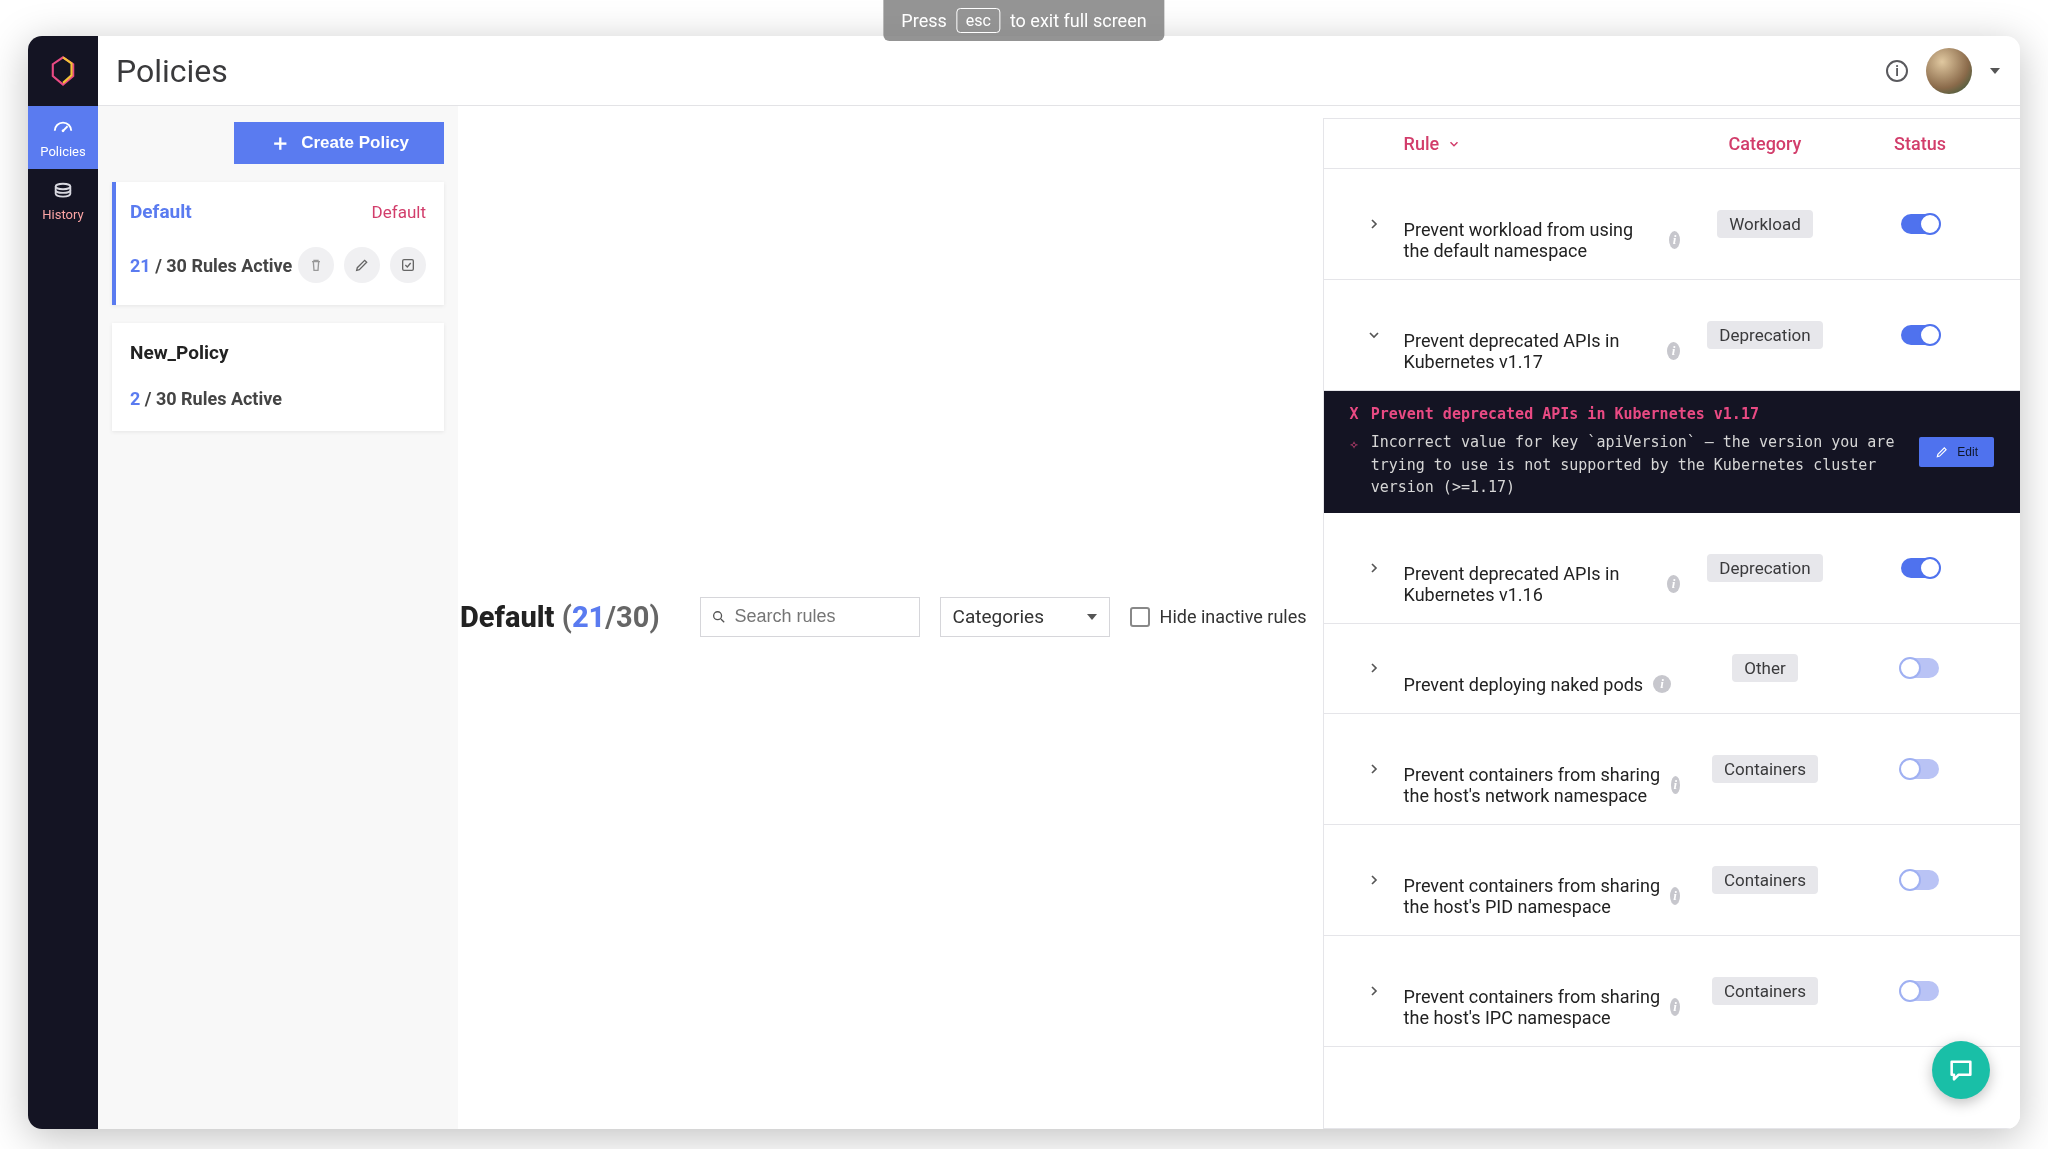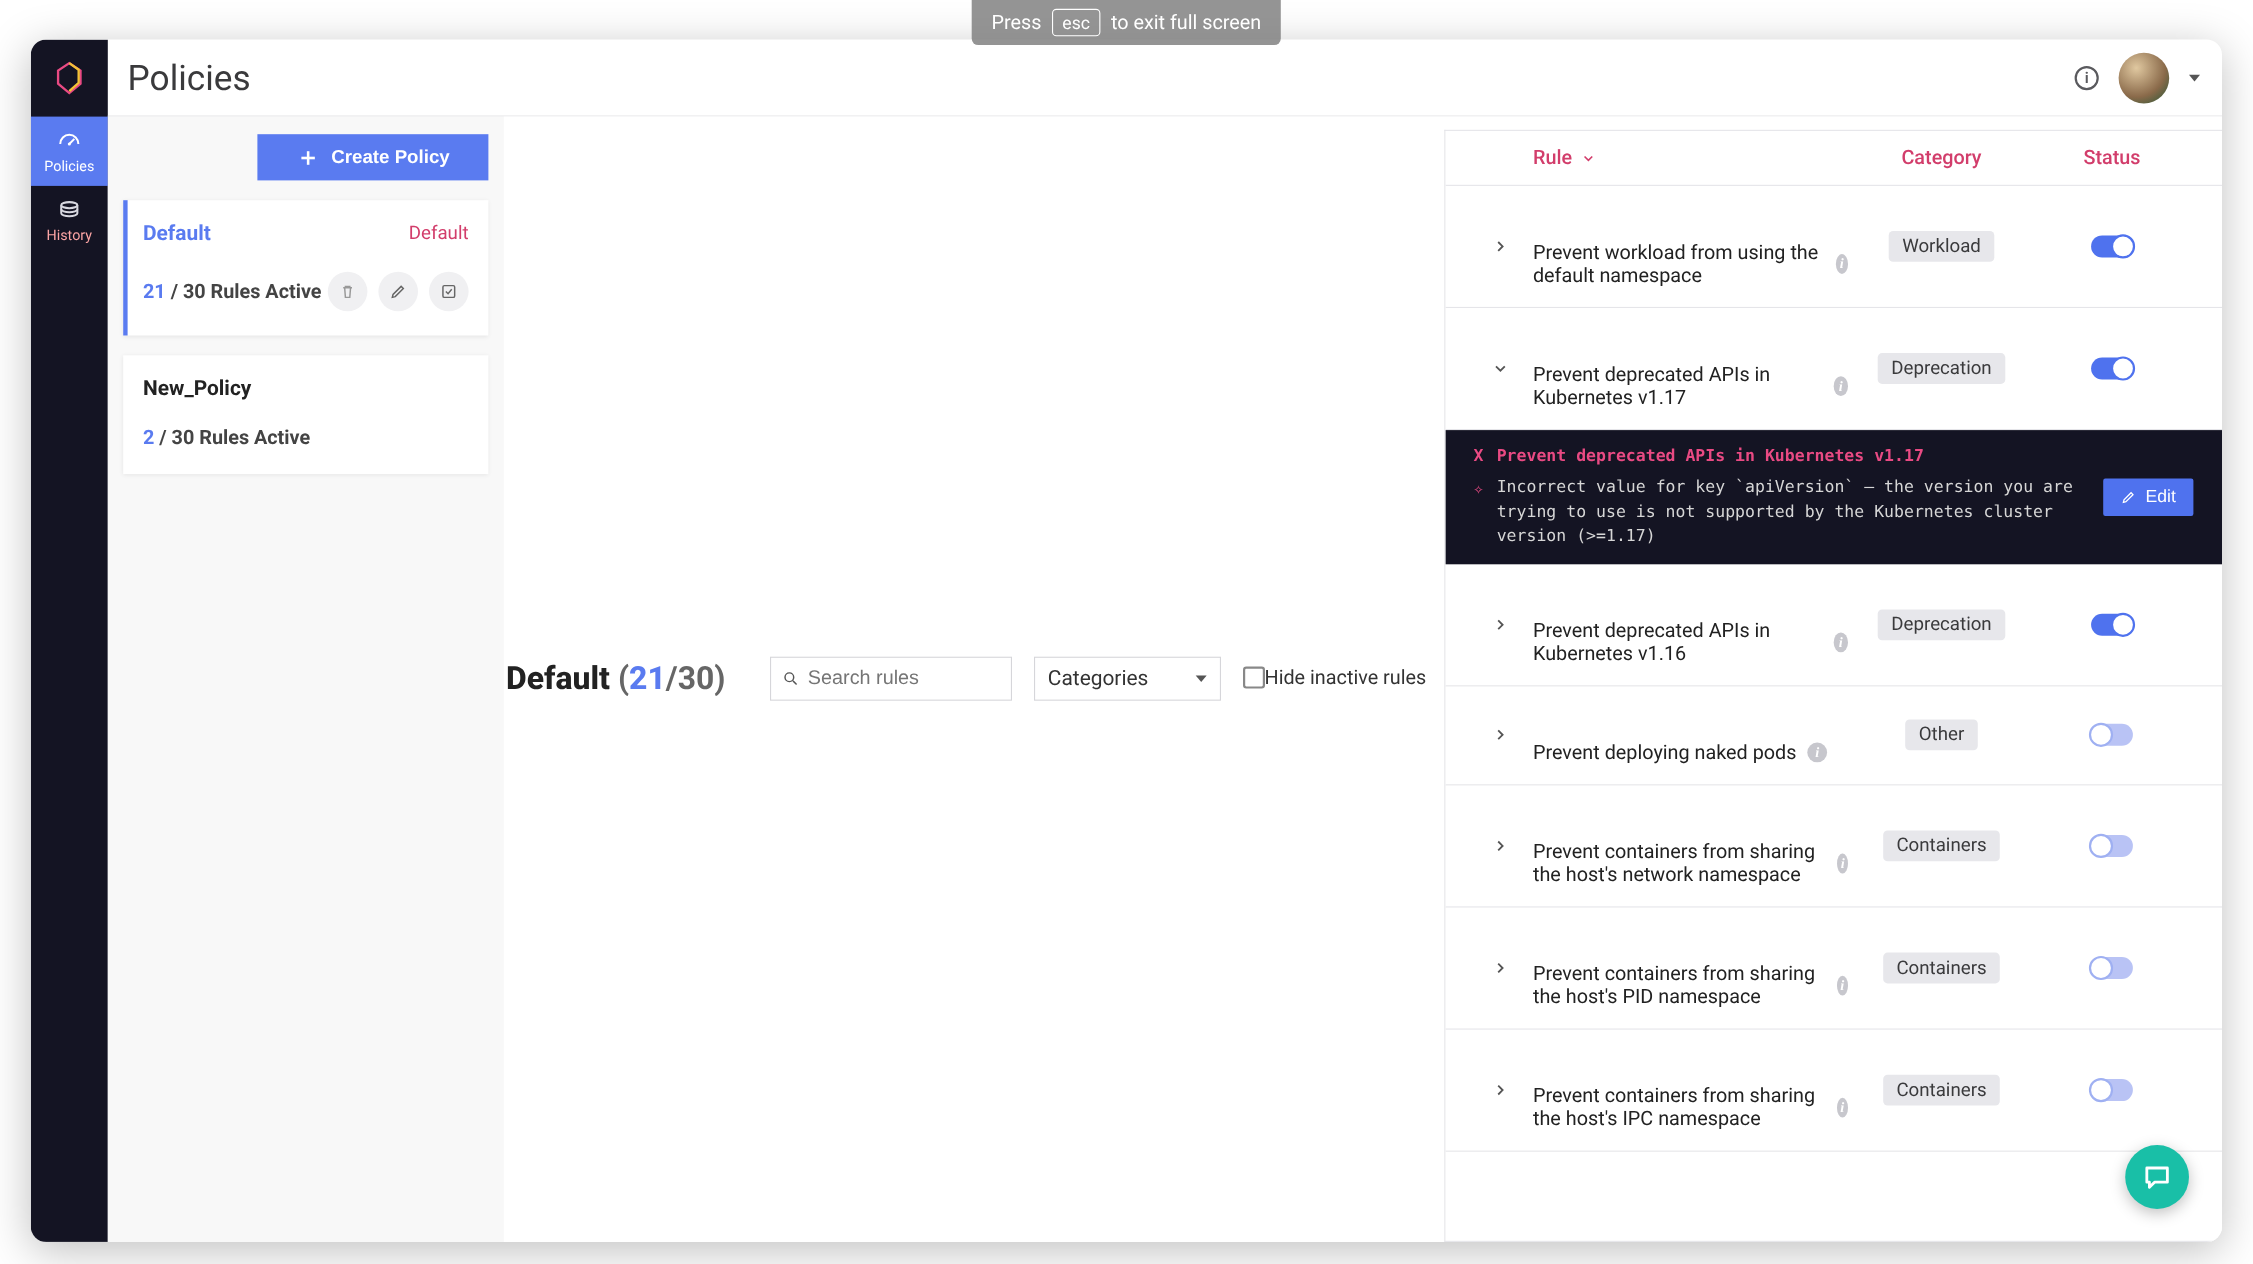--- a/index.html
+++ b/index.html
@@ -249,21 +249,21 @@
   .dropdown {
     width:170px; height:40px;
     border:1px solid #d6d6da;
     display:flex; align-items:center;
     justify-content:space-between;
     padding:0 12px;
     font-size:19px; color:#333;
     cursor:pointer;
   }
   .check-row {
-    display:flex; align-items:flex-start; gap:0;
+    display:flex; align-items:center; gap:10px;
     font-size:18px; color:#333;
     cursor:pointer;
   }
   .checkbox {
     width:20px; height:20px; border:2px solid #888; border-radius:3px;
   }
 
   
   .table {
     flex:1;
@@ -345,22 +345,22 @@
   .detail-line1 {
     color:#e94a83; font-weight:700; display:flex; align-items:center; gap:12px;
   }
   .detail-line1 .x { font-weight:900; }
   .detail-line2 {
     display:flex; gap:12px; align-items:flex-start;
     color:#d6d6d6; line-height:1.5;
   }
   .detail-line2 .bulb { color:#e94a83; margin-top:2px; }
   .detail .edit-btn {
-    background:#4f72ee; color:#ffffff; border:none;
-    padding:8px 16px; font-size:16px;
+    background:#4f72ee; color:#0f172a; border:none;
+    padding:8px 16px; font-size:12px;
     display:flex; align-items:center; gap:8px;
     cursor:pointer; border-radius:2px;
   }
 
   
   .fab {
     position:absolute;
     right:30px; bottom:30px;
     width:58px; height:58px; border-radius:50%;
     background:#19bfa7;

